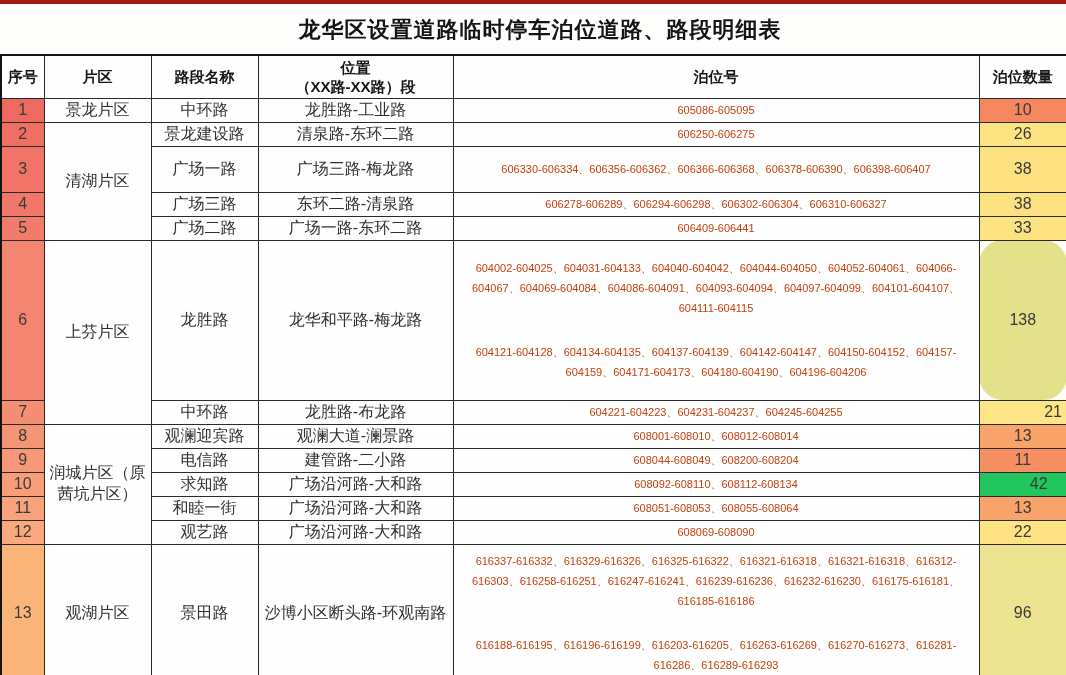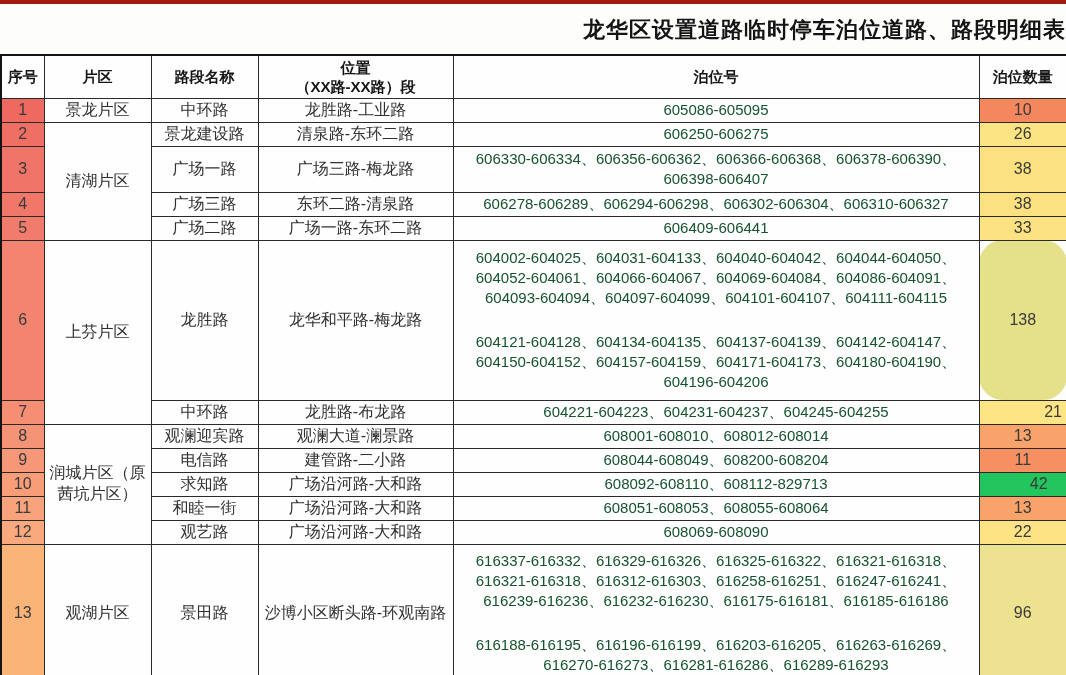--- a/index.html
+++ b/index.html
@@ -1,30 +1,30 @@
 <!DOCTYPE html>
 <html><head>
 <meta charset="utf-8">
 <style>
   html,body { margin:0; padding:0; background:#ffffff; }
   body { font-family:"Liberation Sans","DejaVu Sans",sans-serif; color:#2e2e2e; }
   .page { width:1066px; height:675px; background:#fdfdfc; position:relative; overflow:hidden; }
   .top-bar { width:100%; height:4px; }
-  .title { text-align:right; font-size:22px; font-weight:bold; color:#141414;
+  .title { text-align:center; font-size:22px; font-weight:bold; color:#141414;
            padding:11px 0 9px 14px; letter-spacing:1px; }
   table.detail { border-collapse:collapse; table-layout:fixed; width:1066px;
                  border:2px solid #141414; }
   col.c-no{width:43px} col.c-area{width:107px} col.c-road{width:107px}
   col.c-loc{width:195px} col.c-berth{width:526px} col.c-count{width:88px}
   th,td { border:1px solid #2a2a2a; text-align:center; vertical-align:middle;
           padding:1px 4px; overflow:hidden; background:#fefefe; }
   th { font-size:15px; font-weight:bold; color:#161616; line-height:19px; }
   td { font-size:15px; color:#303030; }
   td.cn { font-size:16px; }
-  td.berth { line-height:20px; font-size:15px; color:#14532d; }
+  td.berth { line-height:20px; font-size:11px; color:#c2410c; }
   td.berth .para + .para { margin-top:24px; }
   td.num { font-size:16px; color:#3a3a3a; }
   tr.h43{height:43px} tr.h23{height:23px} tr.h46{height:46px}
   tr.h160{height:160px} tr.h139{height:139px}
 </style>
 </head>
 <body>
 
 <div class="page">
   <div class="top-bar" style="background-color: rgb(162, 27, 16);"></div>
@@ -120,21 +120,21 @@
         <td class="num" style="background-color: rgb(246, 152, 119);">9</td>
         <td class="cn">电信路</td>
         <td class="cn">建管路-二小路</td>
         <td class="berth">608044-608049、608200-608204</td>
         <td class="num" style="background-color: rgb(246, 144, 98);">11</td>
       </tr>
       <tr class="h23">
         <td class="num" style="background-color: rgb(247, 158, 121);">10</td>
         <td class="cn">求知路</td>
         <td class="cn">广场沿河路-大和路</td>
-        <td class="berth">608092-608110、608112-829713</td>
+        <td class="berth">608092-608110、608112-608134</td>
         <td class="num" style="background-color: #22c55e; padding-left: 36px;">42</td>
       </tr>
       <tr class="h23">
         <td class="num" style="background-color: rgb(248, 163, 123);">11</td>
         <td class="cn">和睦一街</td>
         <td class="cn">广场沿河路-大和路</td>
         <td class="berth">608051-608053、608055-608064</td>
         <td class="num" style="background-color: rgb(248, 163, 105);">13</td>
       </tr>
       <tr class="h23">

